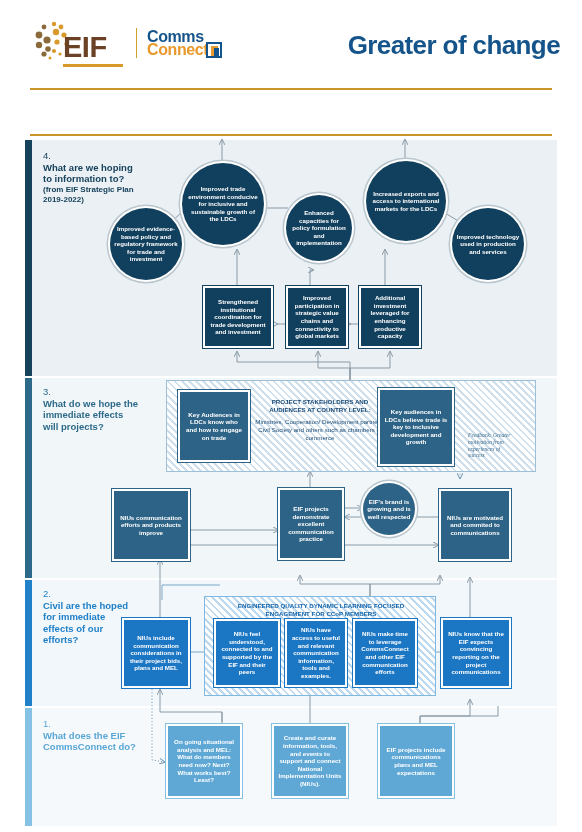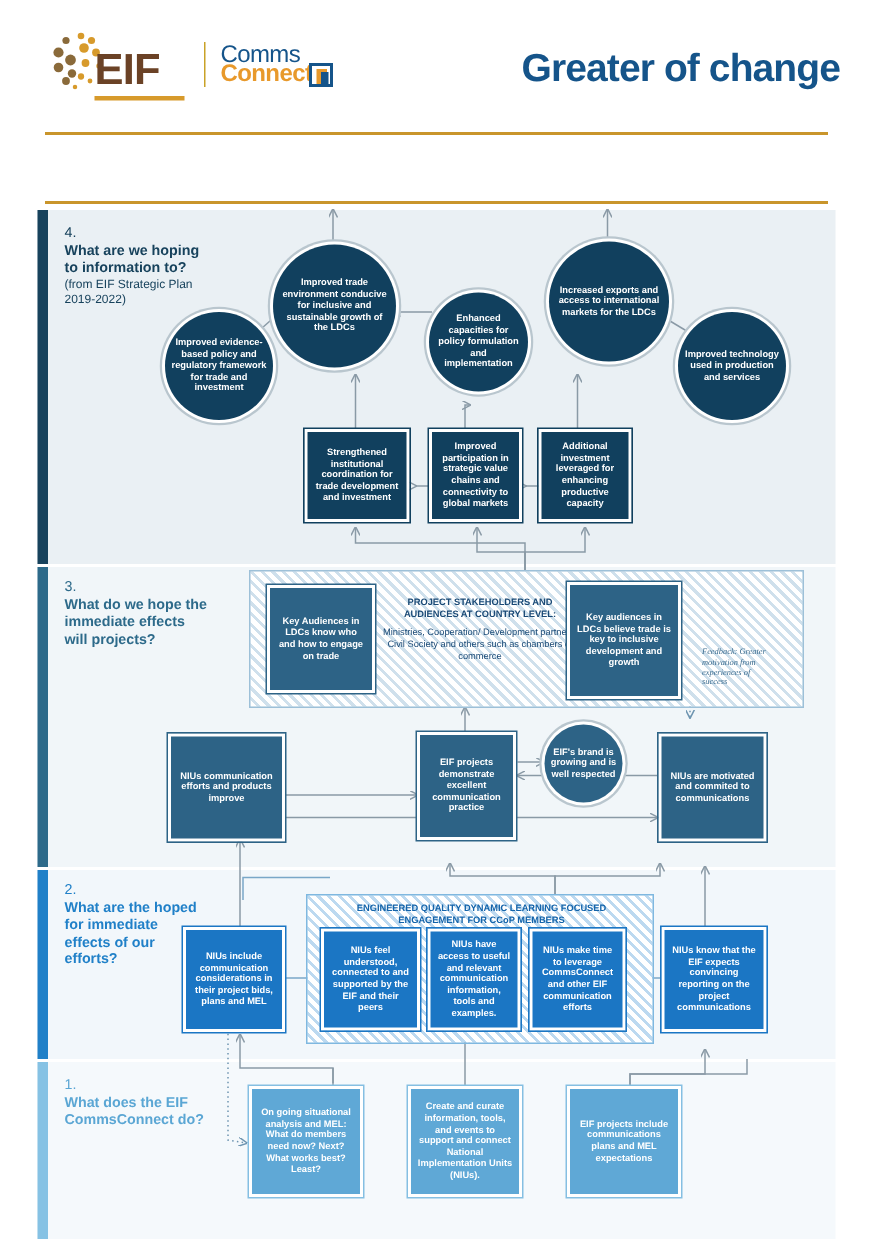--- a/index.html
+++ b/index.html
@@ -17,21 +17,21 @@
   .logo-globe { position:absolute; left:30px; top:18px; width:48px; height:48px; }
   .eif-word {
     position:absolute; left:63px; top:31px;
     font-size:29px; font-weight:bold; letter-spacing:-0.5px;
     color:#6b4226; font-family:"Liberation Sans", sans-serif;
   }
   .eif-underline { position:absolute; left:63px; top:64px; width:60px; height:3px; background:#d79a2b; }
   .logo-divider { position:absolute; left:136px; top:28px; width:1px; height:30px; background:#c9a227; }
   .comms-word {
     position:absolute; left:147px; top:28px;
-    font-size:16px; font-weight:normal; color:#15548a; letter-spacing:-0.4px;
+    font-size:16px; font-weight:bold; color:#15548a; letter-spacing:-0.4px;
   }
   .connect-word {
     position:absolute; left:147px; top:41px;
     font-size:16px; font-weight:bold; color:#e8992b; letter-spacing:-0.4px;
   }
   .cc-badge {
     position:absolute; left:206px; top:42px; width:16px; height:16px;
     border:2px solid #15548a; background:#fff;
   }
   .cc-badge:after {
@@ -62,21 +62,21 @@
   
   .band { position:absolute; left:25px; width:532px; }
   .band-bg { position:absolute; inset:0; }
   .band-stripe { position:absolute; left:0; top:0; width:7px; height:100%; }
   .band-label {
     position:absolute; left:18px; width:95px;
     font-size:9.5px; line-height:11.5px;
   }
   .band-num { font-weight:normal; }
   .band-q { font-weight:bold; }
-  .band-sub { font-weight:normal; font-size:8px; line-height:10px; }
+  .band-sub { font-weight:bold; font-size:8px; line-height:10px; }
 
   #band4 { top:140px; height:236px; }
   #band4 .band-bg { background:#eaf0f4; }
   #band4 .band-stripe { background:#17425c; }
   #band4 .band-label { top:10px; color:#17425c; }
 
   #band3 { top:378px; height:200px; }
   #band3 .band-bg { background:#f1f6f9; }
   #band3 .band-stripe { background:#2d6a8a; }
   #band3 .band-label { top:8px; color:#2d6a8a; }
@@ -218,21 +218,21 @@
       <div class="band-num">3.</div>
       <div class="band-q">What do we hope the immediate effects will projects?</div>
     </div>
   </div>
 
   <div class="band" id="band2">
     <div class="band-bg"></div>
     <div class="band-stripe"></div>
     <div class="band-label">
       <div class="band-num">2.</div>
-      <div class="band-q">What are the hoped for immediate effects of our efforts?</div>
+      <div class="band-q">Civil are the hoped for immediate effects of our efforts?</div>
     </div>
   </div>
 
   <div class="band" id="band1">
     <div class="band-bg"></div>
     <div class="band-stripe"></div>
     <div class="band-label">
       <div class="band-num">1.</div>
       <div class="band-q">What does the EIF CommsConnect do?</div>
     </div>

